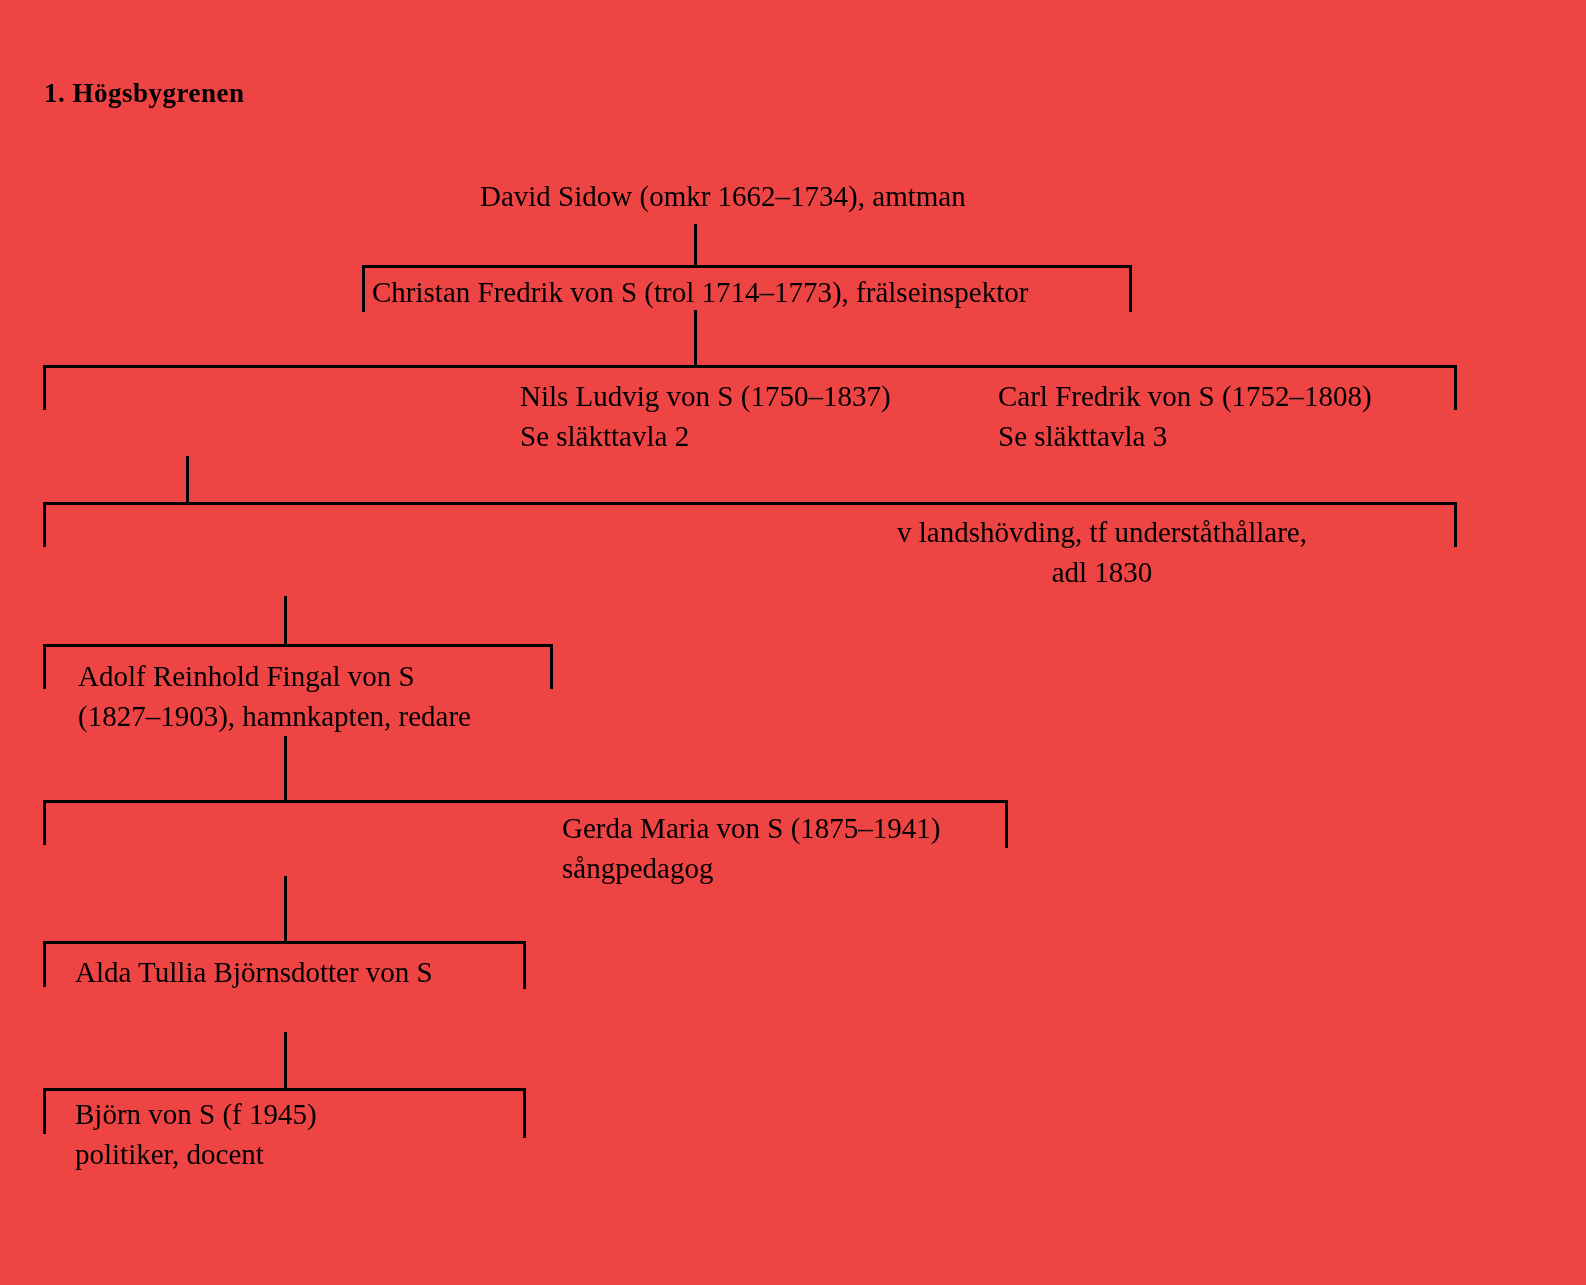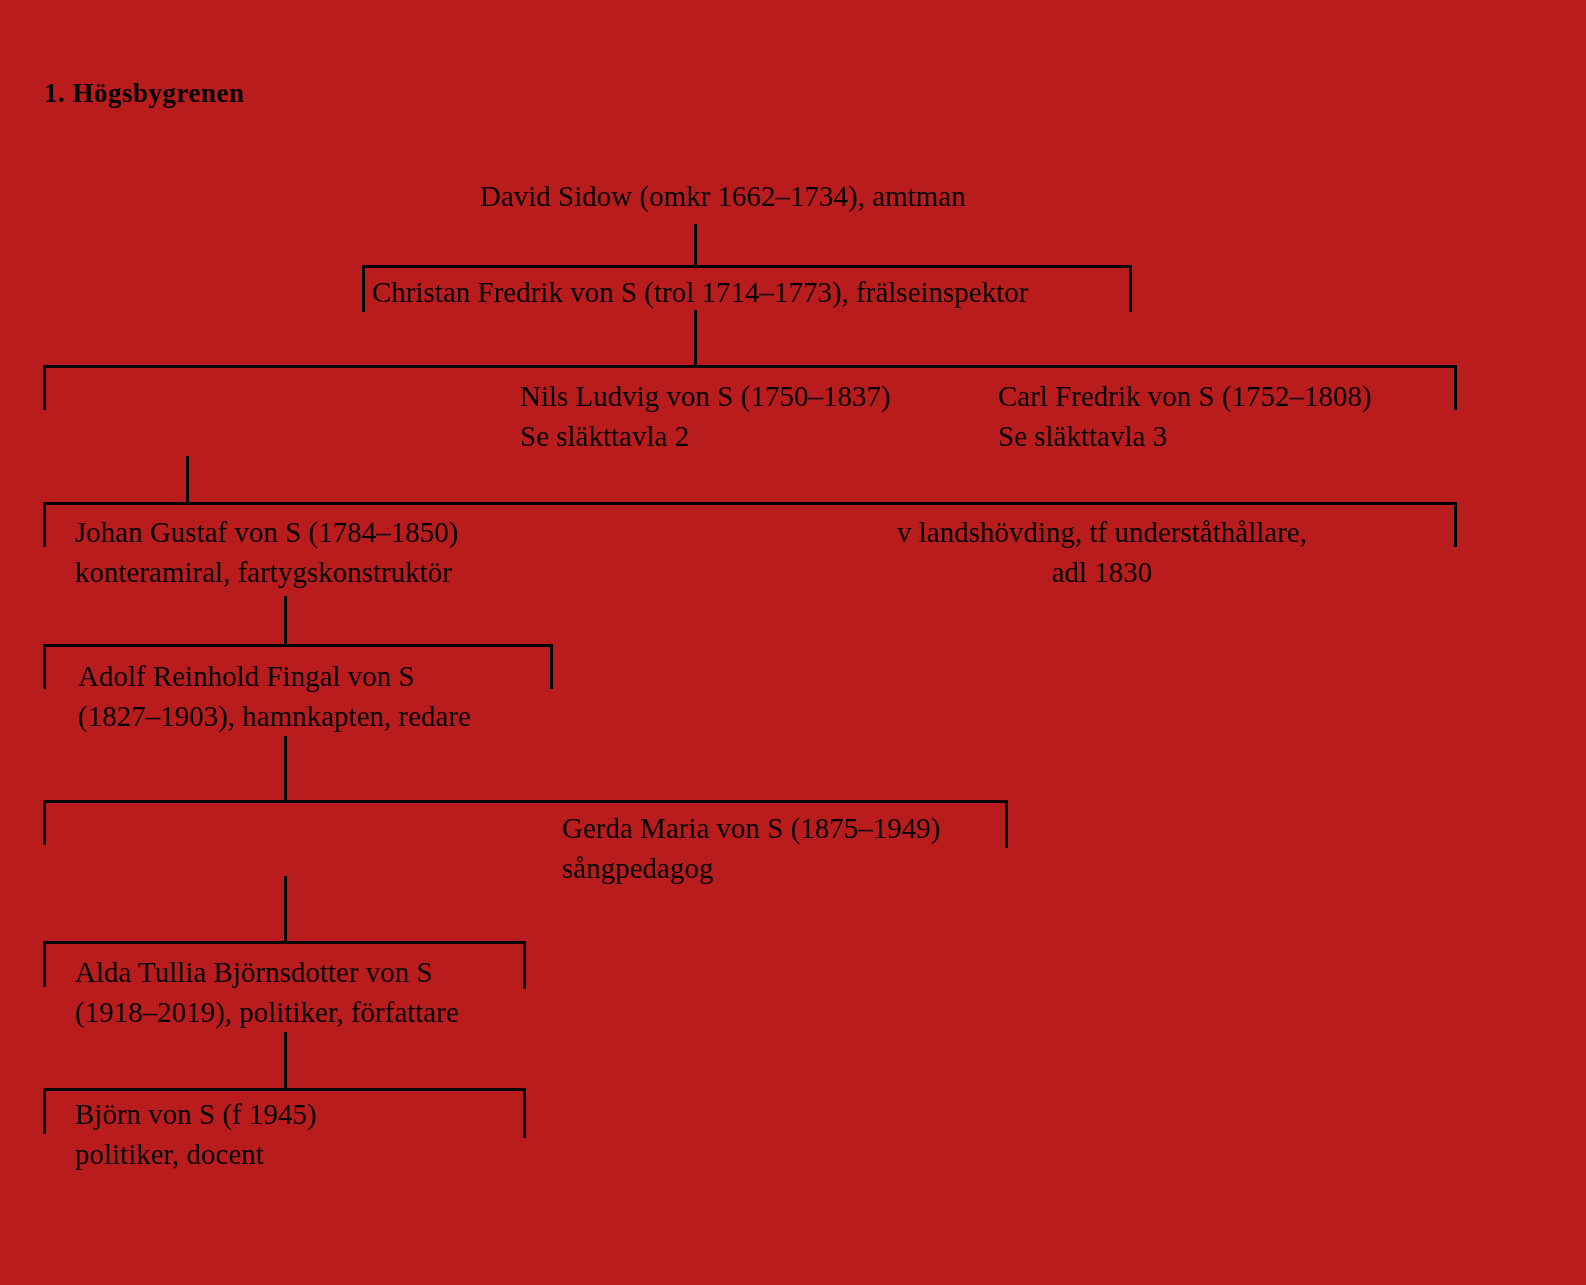--- a/index.html
+++ b/index.html
@@ -4,21 +4,21 @@
 <style>
   html, body {
     margin: 0;
     padding: 0;
     background: #ffffff;
   }
   .page {
     position: relative;
     width: 1586px;
     height: 1285px;
-    background: #b91c1c;
+    background: #ef4444;
     font-family: "Liberation Serif", "DejaVu Serif", serif;
     color: #000000;
     overflow: hidden;
   }
   .title {
     position: absolute;
     left: 44px;
     top: 78px;
     margin: 0;
     font-size: 27px;
@@ -96,44 +96,39 @@
   <div class="person" style="left:520px;top:376px">
     <div class="pline">Nils Ludvig von S (1750–1837)</div>
     <div class="pline">Se släkttavla 2</div>
   </div>
 
   <div class="person" style="left:998px;top:376px">
     <div class="pline">Carl Fredrik von S (1752–1808)</div>
     <div class="pline">Se släkttavla 3</div>
   </div>
 
-  <div class="person" style="left:75px;top:512px">
-    <div class="pline">Johan Gustaf von S (1784–1850)</div>
-    <div class="pline">konteramiral, fartygskonstruktör</div>
-  </div>
 
   <div class="person" style="left:897px;top:512px">
     <div class="pline">v landshövding, tf underståthållare,</div>
     <div class="pline italic">adl 1830</div>
   </div>
 
   <div class="person" style="left:78px;top:656px">
     <div class="pline">Adolf Reinhold Fingal von S</div>
     <div class="pline">(1827–1903), hamnkapten, redare</div>
   </div>
 
 
   <div class="person" style="left:562px;top:808px">
-    <div class="pline">Gerda Maria von S (1875–1949)</div>
+    <div class="pline">Gerda Maria von S (1875–1941)</div>
     <div class="pline">sångpedagog</div>
   </div>
 
   <div class="person" style="left:75px;top:952px">
     <div class="pline">Alda Tullia Björnsdotter von S</div>
-    <div class="pline">(1918–2019), politiker, författare</div>
   </div>
 
   <div class="person" style="left:75px;top:1094px">
     <div class="pline">Björn von S (f 1945)</div>
     <div class="pline">politiker, docent</div>
   </div>
 
 </div>
 
 </body></html>

